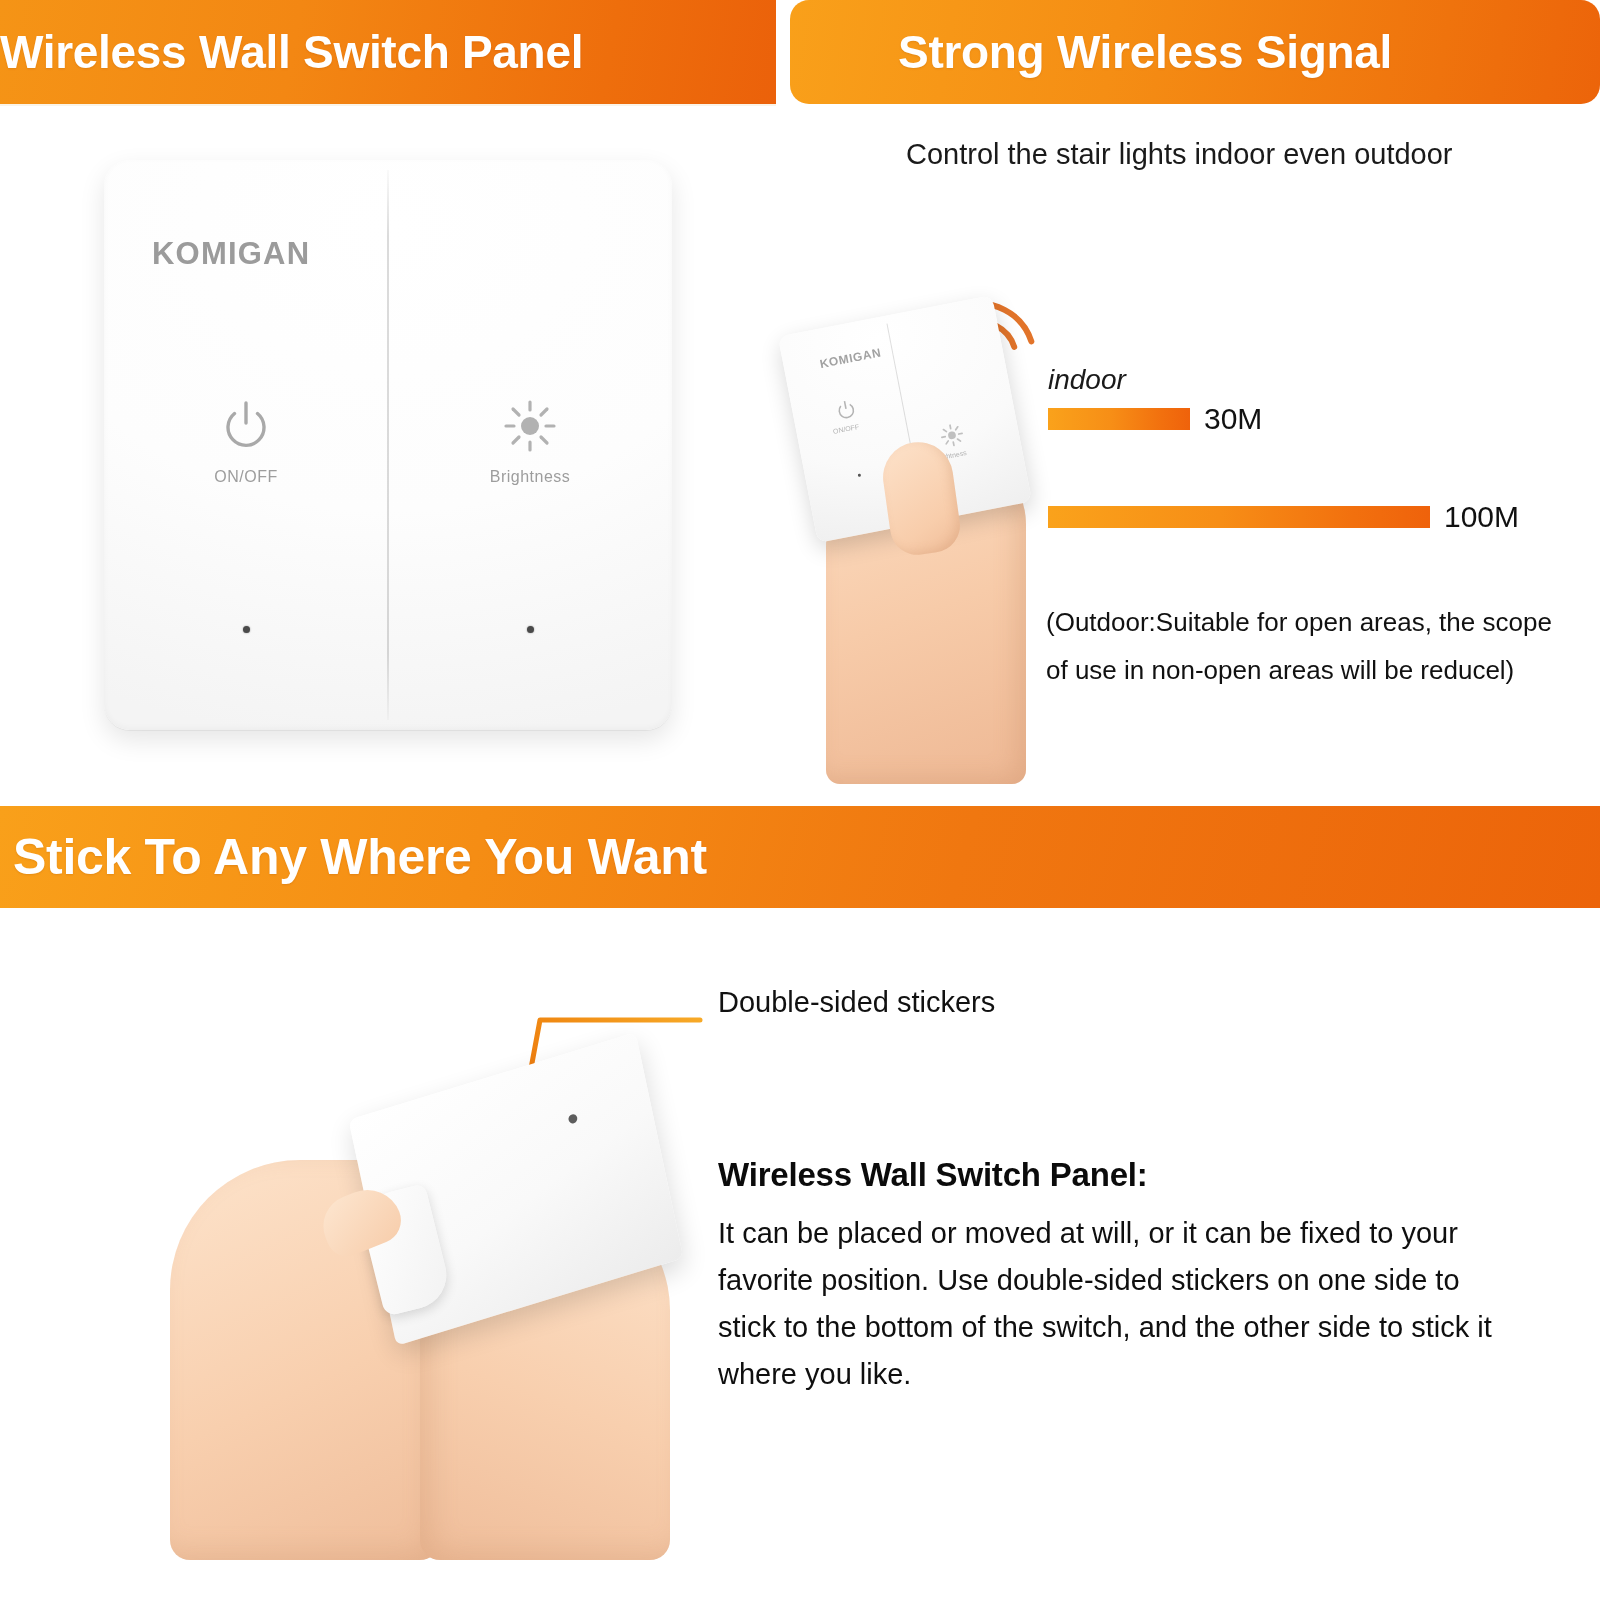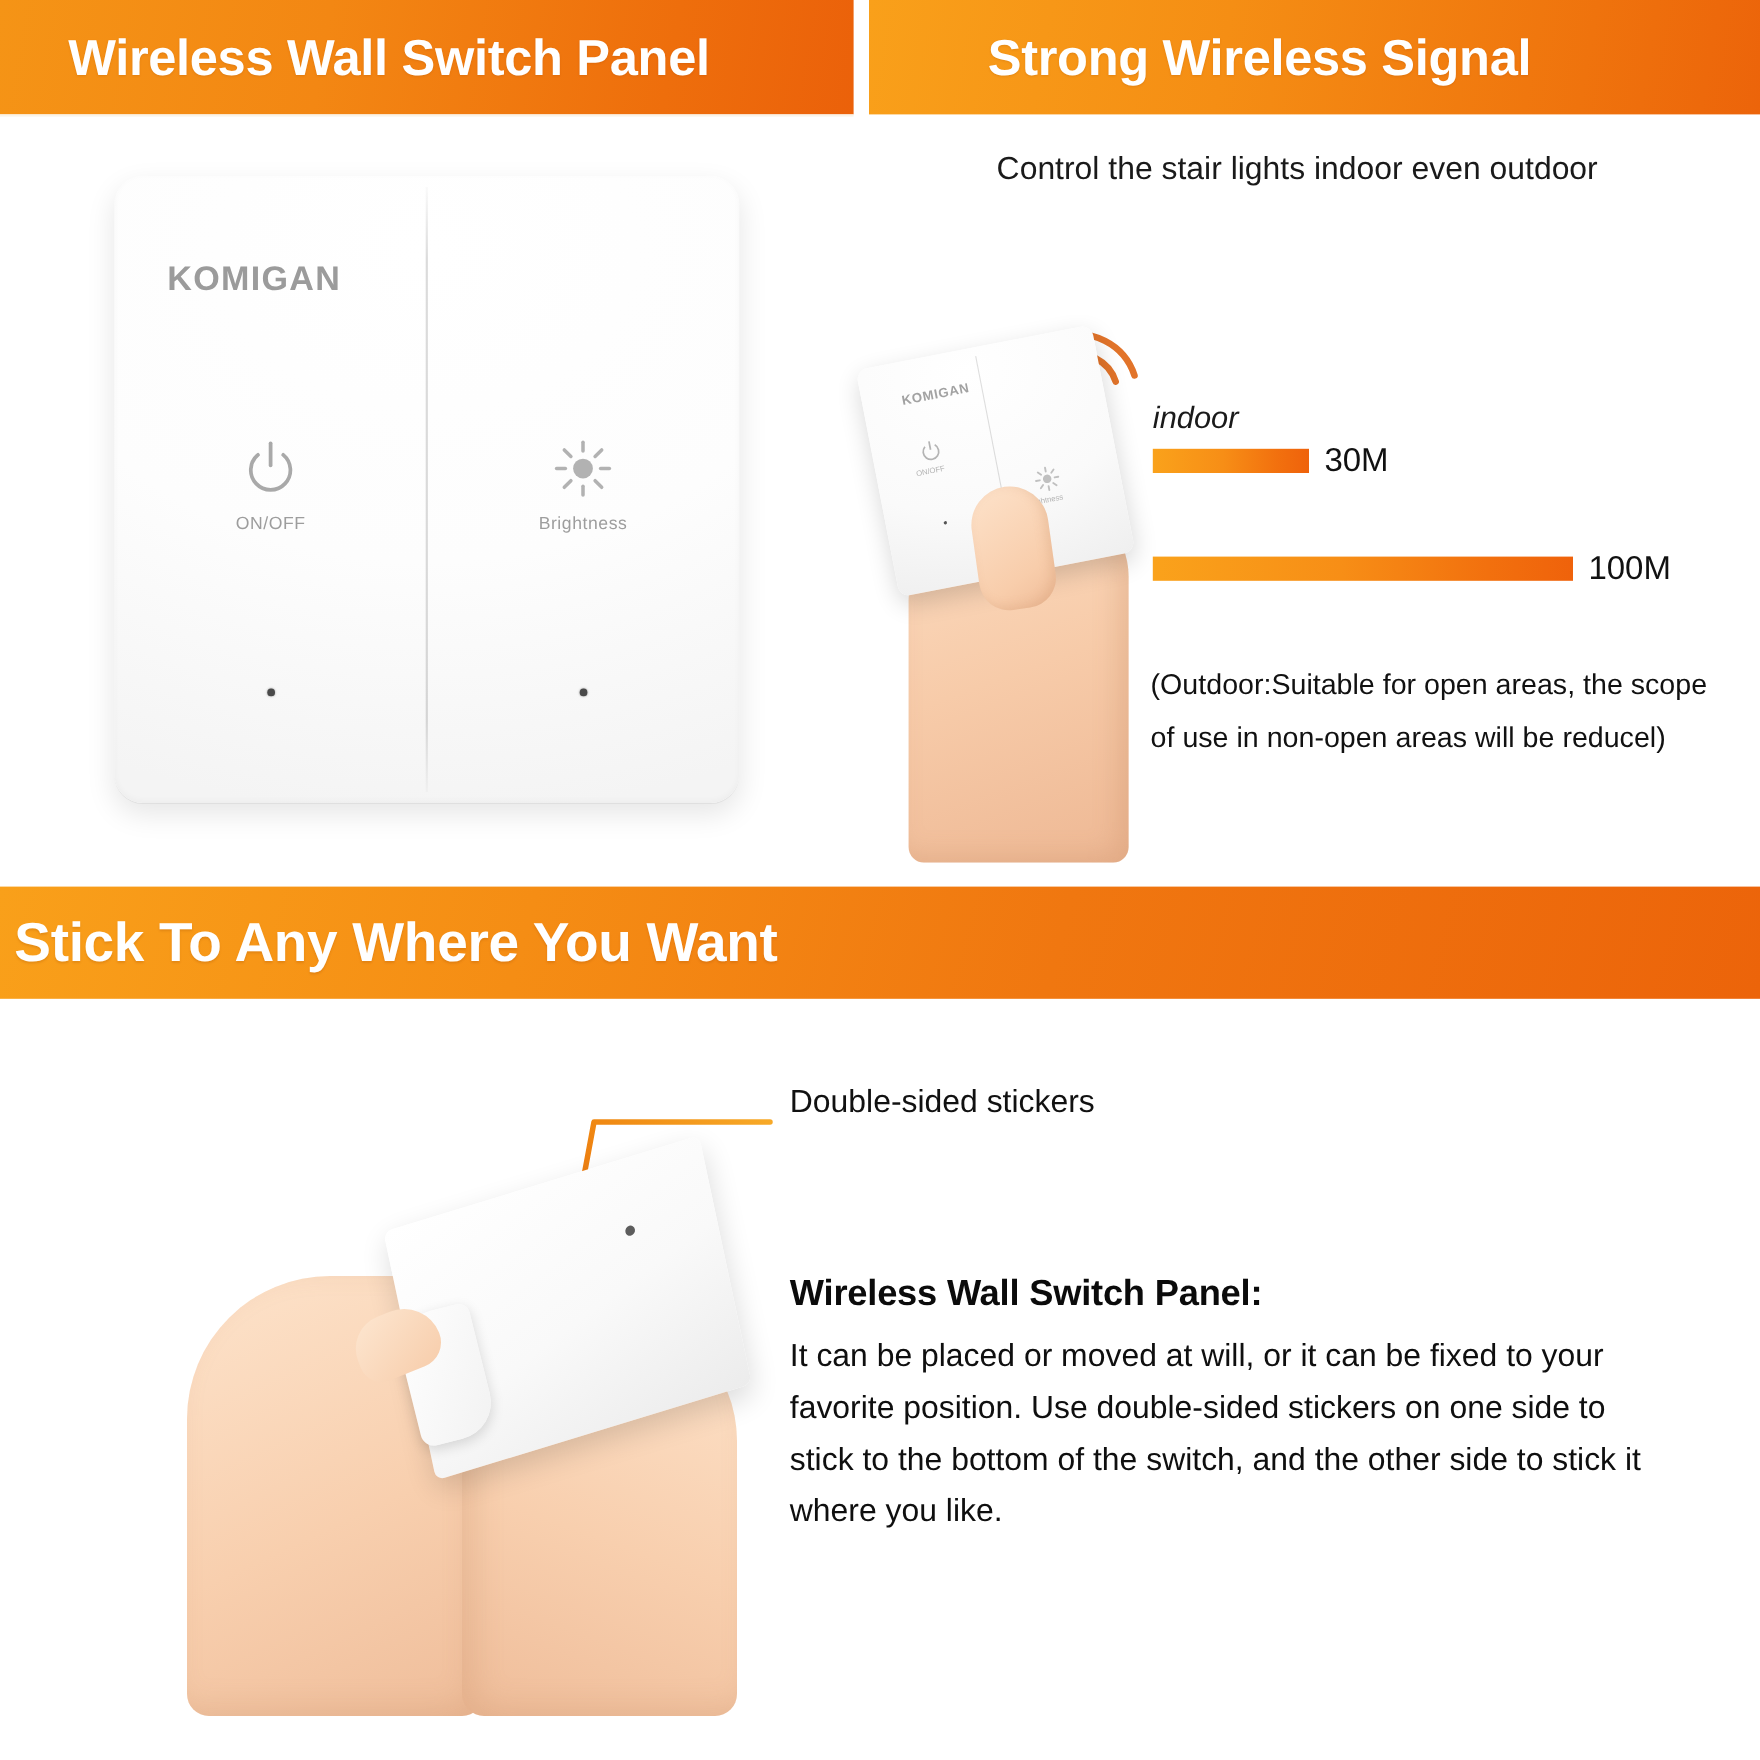--- a/index.html
+++ b/index.html
@@ -28,29 +28,29 @@
     font-weight: bold;
     letter-spacing: -0.3px;
     white-space: nowrap;
     text-shadow: 0 1px 2px rgba(140,60,0,.18);
   }
 
   #banner-left {
     left: 0; top: 0;
     width: 776px; height: 104px;
     background: linear-gradient(100deg, #F59416 0%, #F38713 38%, #EE6E0C 78%, #EB610A 100%);
-    padding-left: 62px;
   }
   #banner-left .banner-title { font-size: 46px; }
 
   #banner-right {
     left: 790px; top: 0;
     width: 810px; height: 104px;
     background: linear-gradient(100deg, #F9A01A 0%, #F58E14 40%, #EF730D 80%, #EC640A 100%);
     padding-left: 108px;
+    border-radius: 19px;
   }
   #banner-right .banner-title { font-size: 46px; }
 
   #banner-stick {
     left: 0; top: 806px;
     width: 1600px; height: 102px;
     background: linear-gradient(105deg, #F9A01A 0%, #F58D14 30%, #F07710 60%, #EC640A 100%);
     padding-left: 13px;
   }
   #banner-stick .banner-title { font-size: 50px; }

